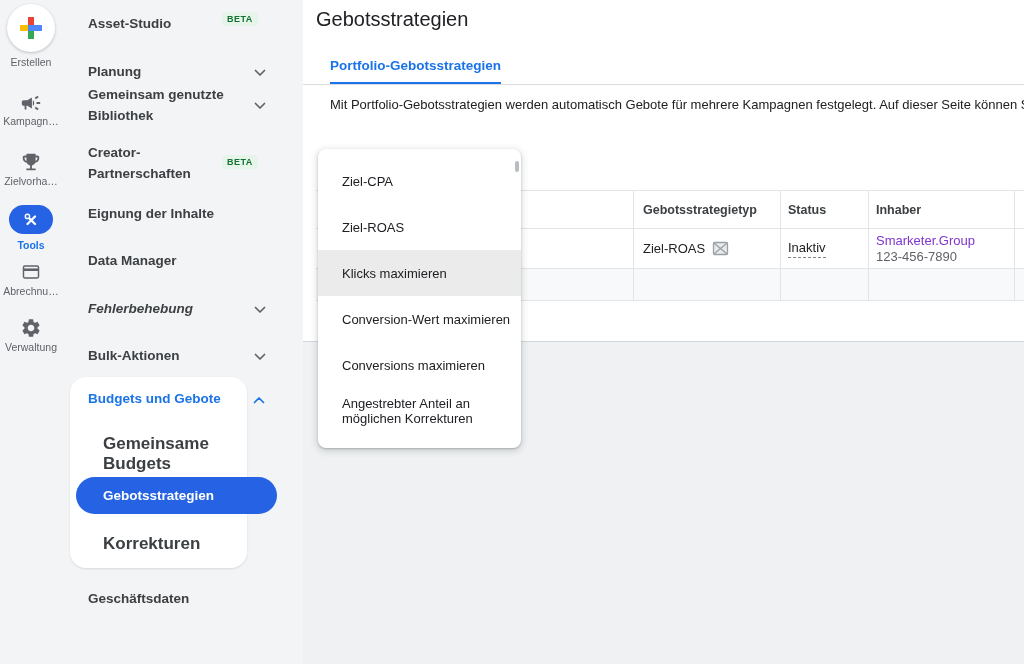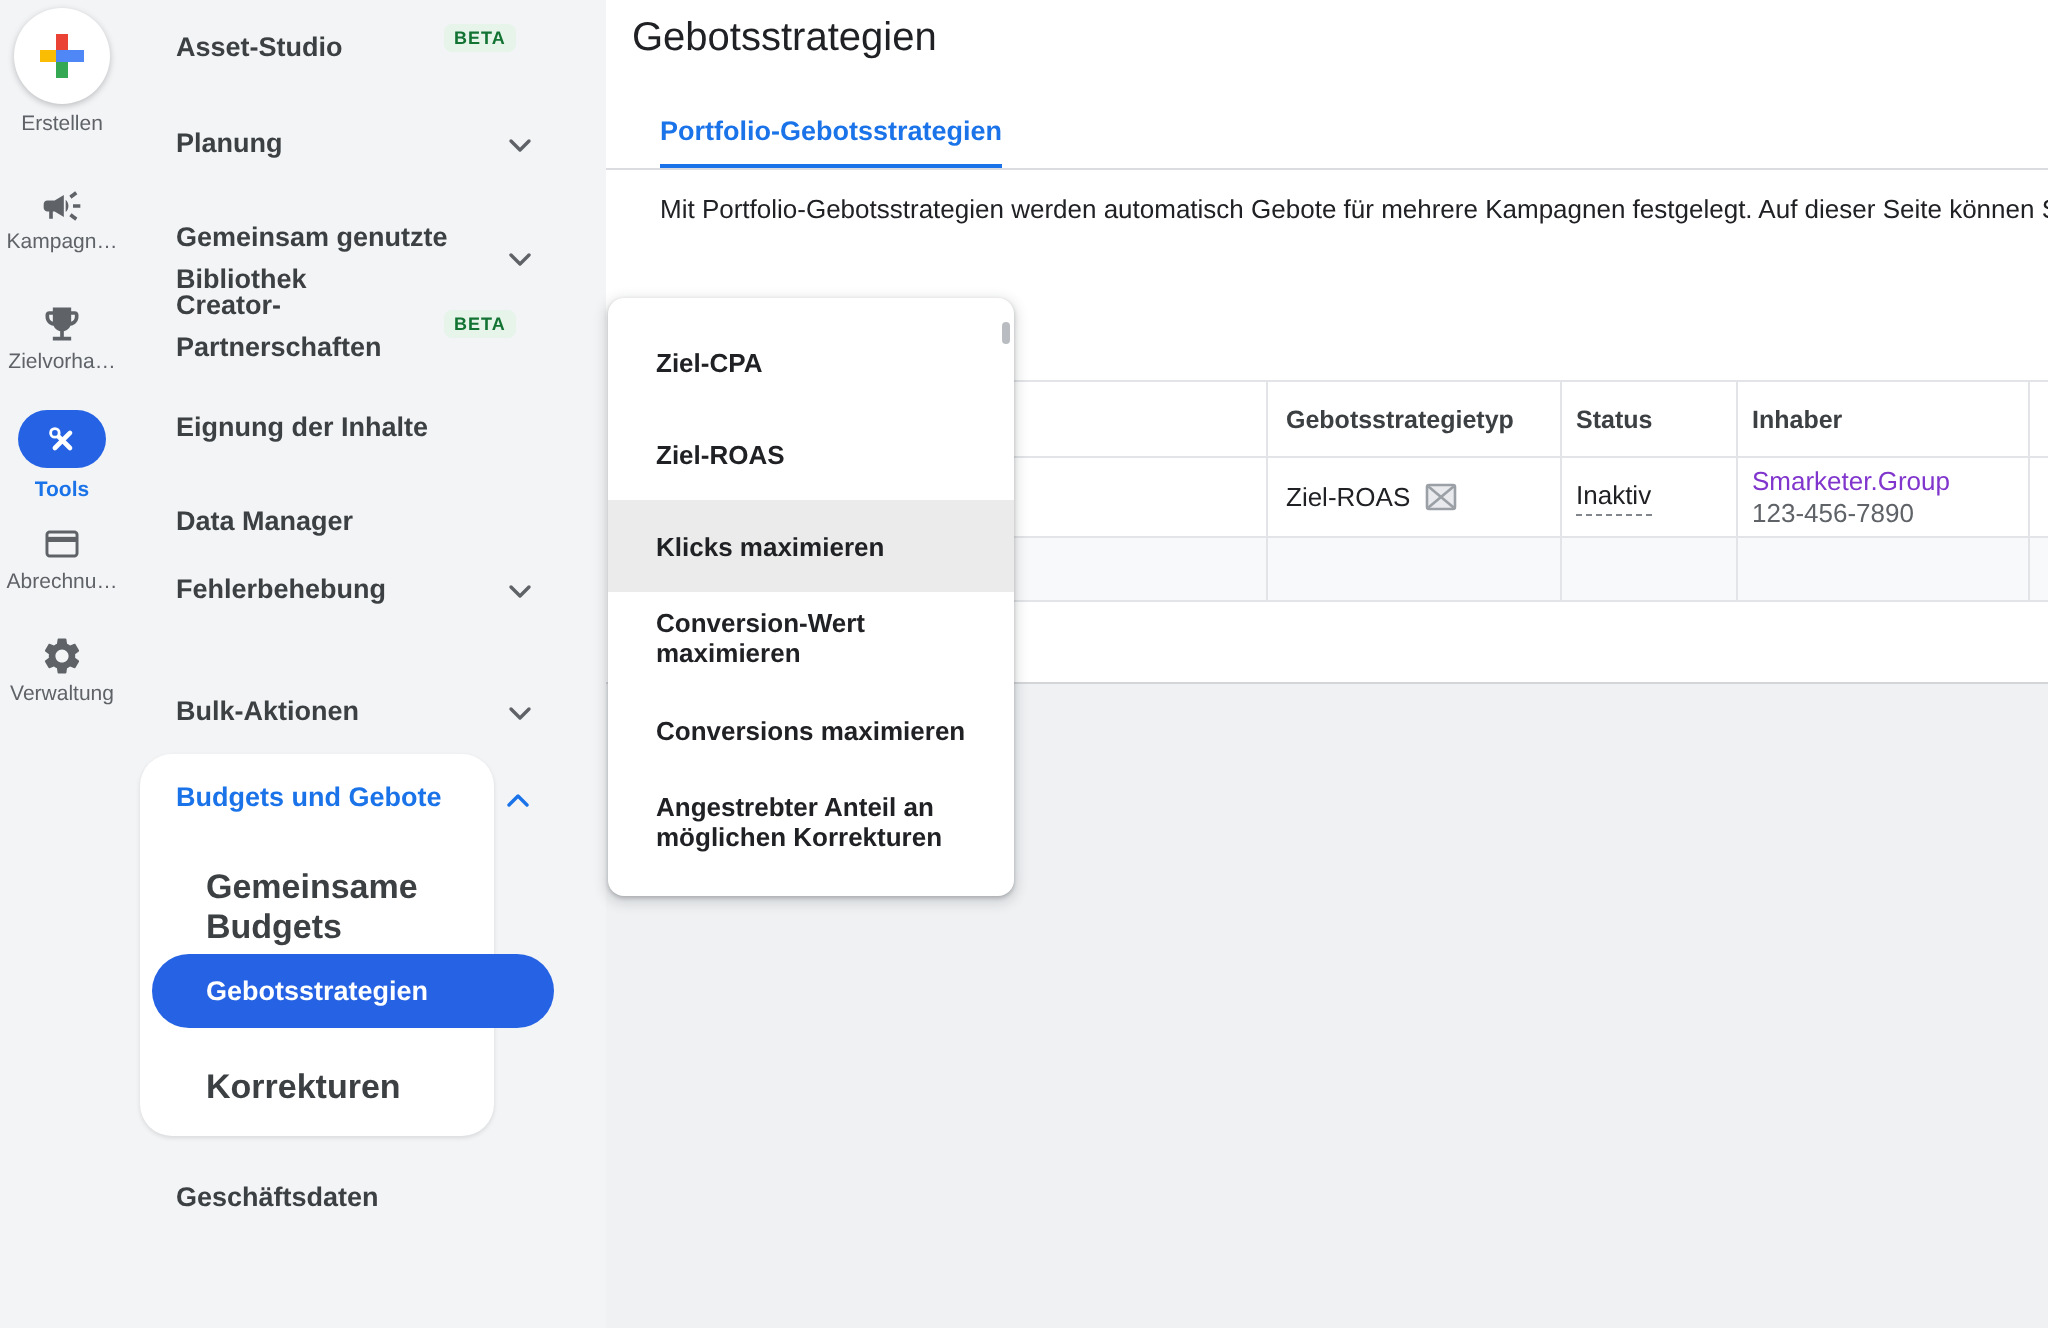--- a/index.html
+++ b/index.html
@@ -57,22 +57,22 @@
   .th{position:absolute;font-size:12.5px;color:#3c4043;font-weight:bold;top:203px;}
   .cell{position:absolute;font-size:13px;color:#202124;}
   .type-cell{left:340px;top:240px;display:flex;align-items:center;gap:7px;}
   .status-cell{left:485px;top:240px;}
   .status-cell span{border-bottom:1px dashed #80868b;padding-bottom:2px;}
   .owner-cell{left:573px;top:233px;line-height:16px;}
   .owner-link{color:#8035cd;cursor:pointer;}
   .owner-id{color:#5f6368;}
 
   
-  .dropdown{position:absolute;left:304px;top:149px;width:203px;height:299px;background:#fff;border-radius:8px;
-    box-shadow:0 1px 2px rgba(60,64,67,.3),0 2px 6px 2px rgba(60,64,67,.15);padding-top:9px;box-sizing:border-box;z-index:10;font-weight:bold;}
+  .dropdown{position:absolute;left:318px;top:149px;width:203px;height:299px;background:#fff;border-radius:8px;
+    box-shadow:0 1px 2px rgba(60,64,67,.3),0 2px 6px 2px rgba(60,64,67,.15);padding-top:9px;box-sizing:border-box;z-index:10;}
   .dd-item{height:46px;display:flex;align-items:center;padding-left:24px;font-size:13px;color:#202124;cursor:pointer;}
   .dd-item.hl{background:#ebebeb;}
   .dd-item .wrap2{line-height:15px;max-width:150px;}
   .dd-scroll{position:absolute;right:2px;top:12px;width:4px;height:11px;border-radius:2px;background:#b9bdc1;}
 </style>
 </head>
 <body>
 
 <div id="app">
 
@@ -124,37 +124,37 @@
     <div class="nav-row" style="top:13px;">
       <span class="nav-label">Asset-Studio</span>
       <span class="beta" style="top:-1px;">BETA</span>
     </div>
     <div class="nav-row" style="top:61px;">
       <span class="nav-label">Planung</span>
       <svg class="chev" width="12" height="8" viewBox="0 0 12 8">
           <path d="M1.5 1.5 L6 6 L10.5 1.5" fill="none" stroke="#5f6368" stroke-width="1.7" stroke-linecap="round" stroke-linejoin="round"></path>
         </svg>
     </div>
-    <div class="nav-row" style="top:108px;">
+    <div class="nav-row" style="top:84px;">
       <span class="nav-label" style="max-width:150px;">Gemeinsam genutzte Bibliothek</span>
       <svg class="chev" width="12" height="8" viewBox="0 0 12 8">
           <path d="M1.5 1.5 L6 6 L10.5 1.5" fill="none" stroke="#5f6368" stroke-width="1.7" stroke-linecap="round" stroke-linejoin="round"></path>
         </svg>
     </div>
     <div class="nav-row" style="top:142px;">
       <span class="nav-label" style="max-width:118px;">Creator-Partnerschaften</span>
       <span class="beta" style="top:13px;">BETA</span>
     </div>
     <div class="nav-row" style="top:203px;">
       <span class="nav-label">Eignung der Inhalte</span>
     </div>
     <div class="nav-row" style="top:250px;">
       <span class="nav-label">Data Manager</span>
     </div>
-    <div class="nav-row" style="top:284px;">
+    <div class="nav-row" style="top:298px;font-style:italic;">
       <span class="nav-label">Fehlerbehebung</span>
       <svg class="chev" width="12" height="8" viewBox="0 0 12 8">
           <path d="M1.5 1.5 L6 6 L10.5 1.5" fill="none" stroke="#5f6368" stroke-width="1.7" stroke-linecap="round" stroke-linejoin="round"></path>
         </svg>
     </div>
     <div class="nav-row" style="top:345px;">
       <span class="nav-label">Bulk-Aktionen</span>
       <svg class="chev" width="12" height="8" viewBox="0 0 12 8">
           <path d="M1.5 1.5 L6 6 L10.5 1.5" fill="none" stroke="#5f6368" stroke-width="1.7" stroke-linecap="round" stroke-linejoin="round"></path>
         </svg>

